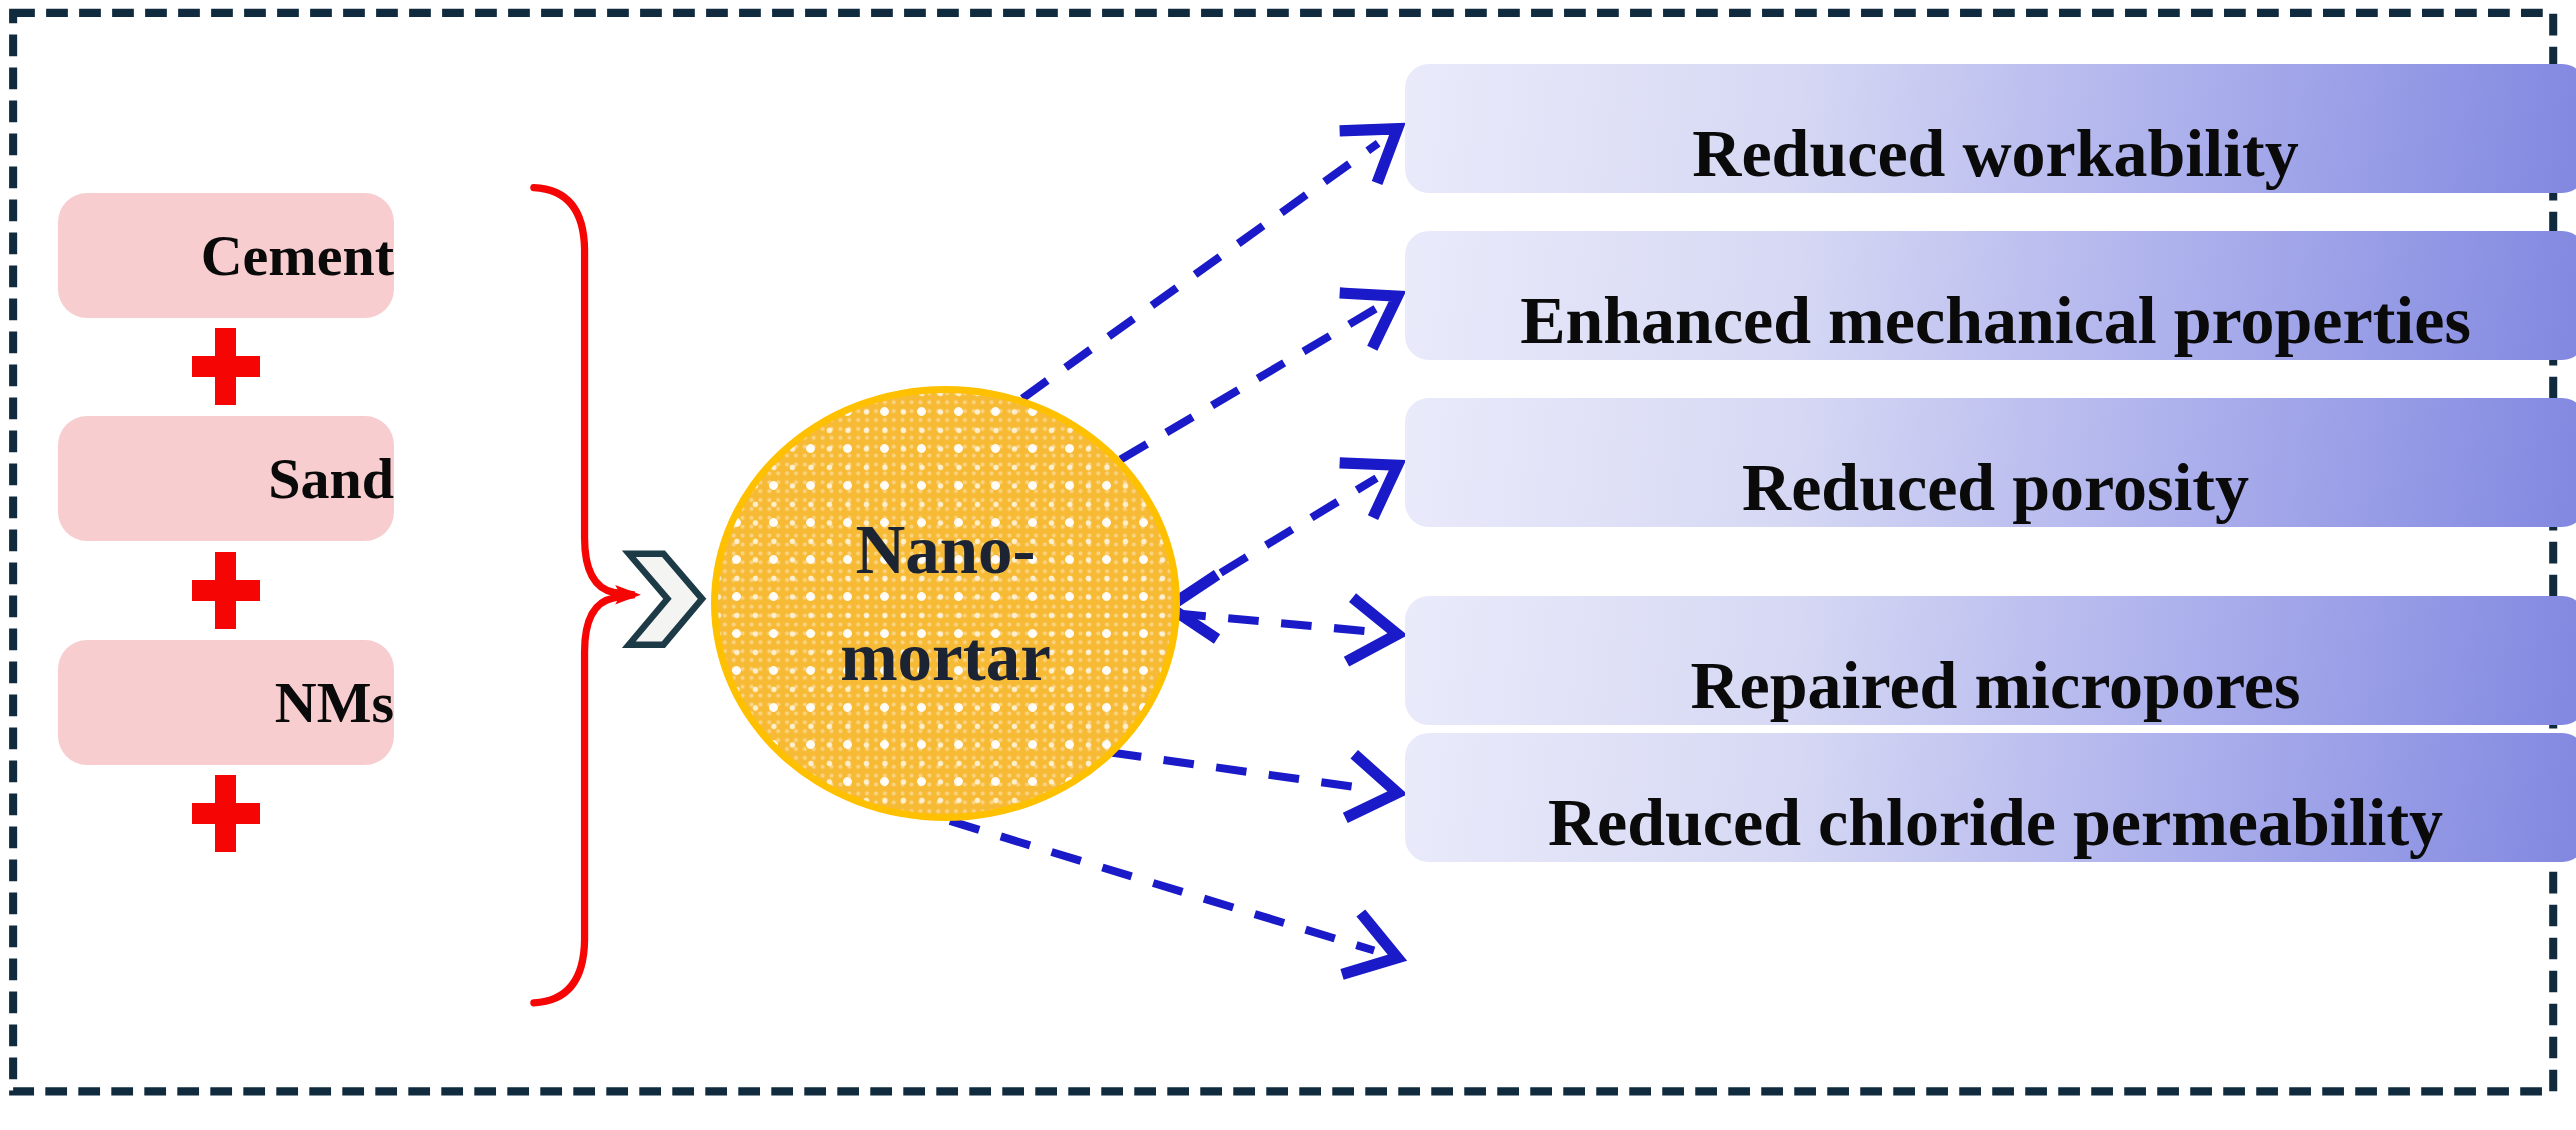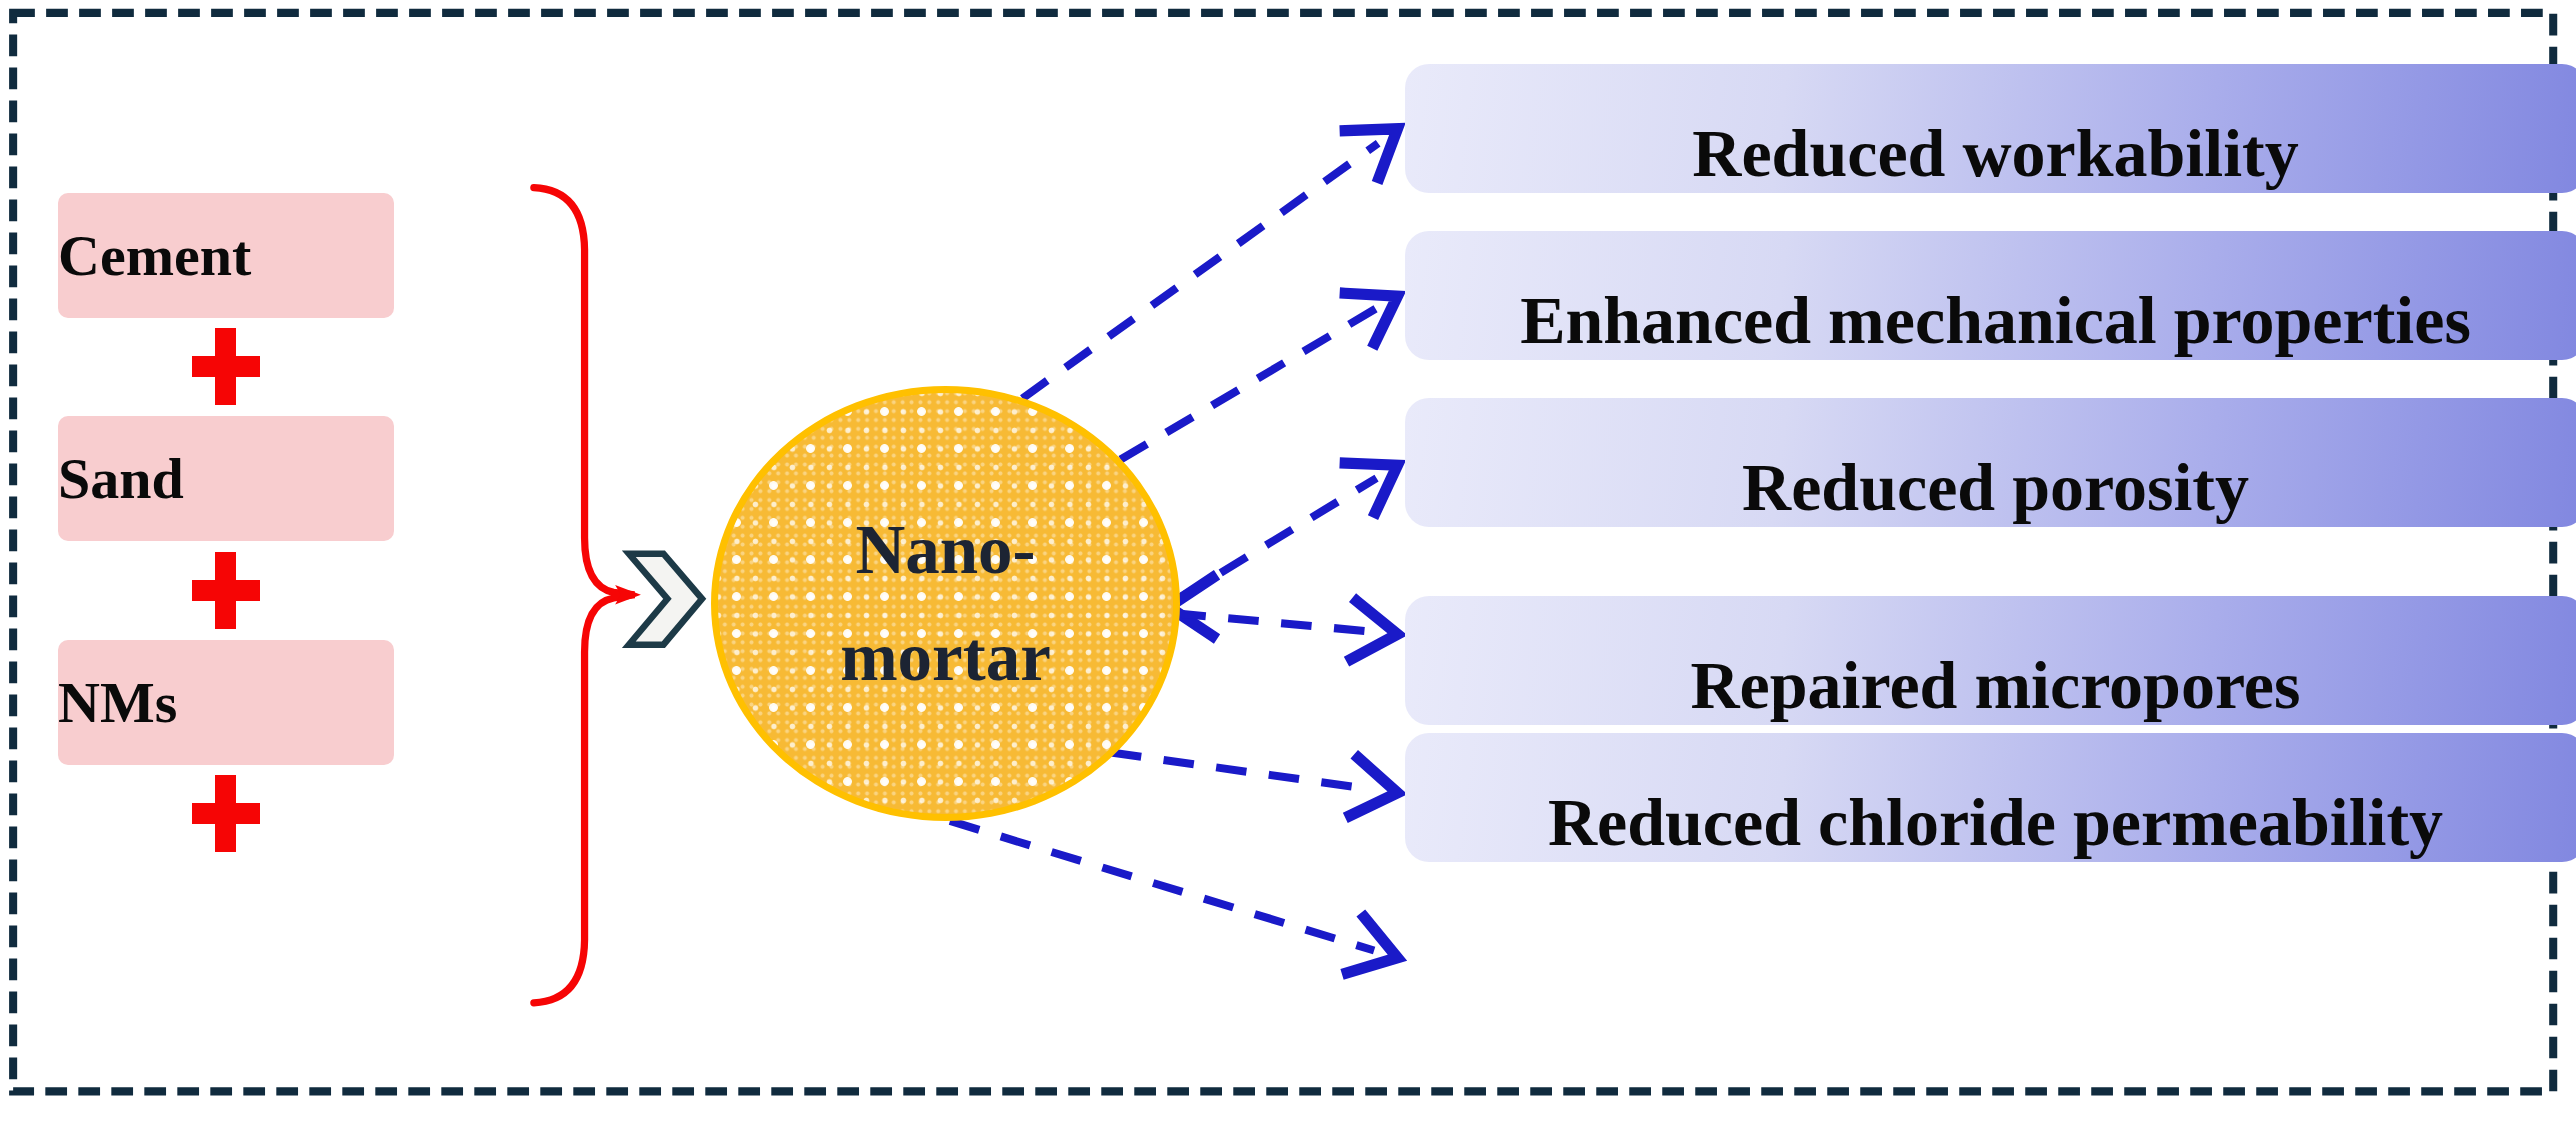--- a/index.html
+++ b/index.html
@@ -15,21 +15,21 @@
   svg.layer{position:absolute;left:0;top:0;width:2576px;height:1130px;}
 
   .dash-line{stroke:var(--blue);stroke-width:10;fill:none;stroke-dasharray:38 28;}
   .arrow-head{stroke:var(--blue);stroke-width:14;fill:none;stroke-linecap:square;}
   .brace{stroke:var(--red);stroke-width:9;fill:none;stroke-linecap:round;}
   .border-rect{stroke:var(--navy);stroke-width:10;fill:none;stroke-dasharray:27 14;}
   .chevron{fill:#F4F4F2;stroke:#1D3A47;stroke-width:8;stroke-linejoin:miter;}
 
   .ingredient{
     position:absolute;left:58px;width:336px;height:125px;background:var(--pink);
-    border-radius:10px;display:flex;align-items:center;justify-content:flex-start;
+    border-radius:29px;display:flex;align-items:center;justify-content:flex-end;
     font-weight:bold;font-size:58px;color:var(--text-dark);
   }
   .i0{top:193px}.i1{top:416px}.i2{top:640px}.i3{top:864px}
 
   .plus{position:absolute;left:192px;width:68px;height:77px;}
   .plus::before{content:"";position:absolute;left:0;top:28px;width:68px;height:21px;background:var(--red);}
   .plus::after{content:"";position:absolute;left:23px;top:0;width:21px;height:77px;background:var(--red);}
   .p0{top:328px}.p1{top:552px}.p2{top:775px}
 
   .ellipse{

